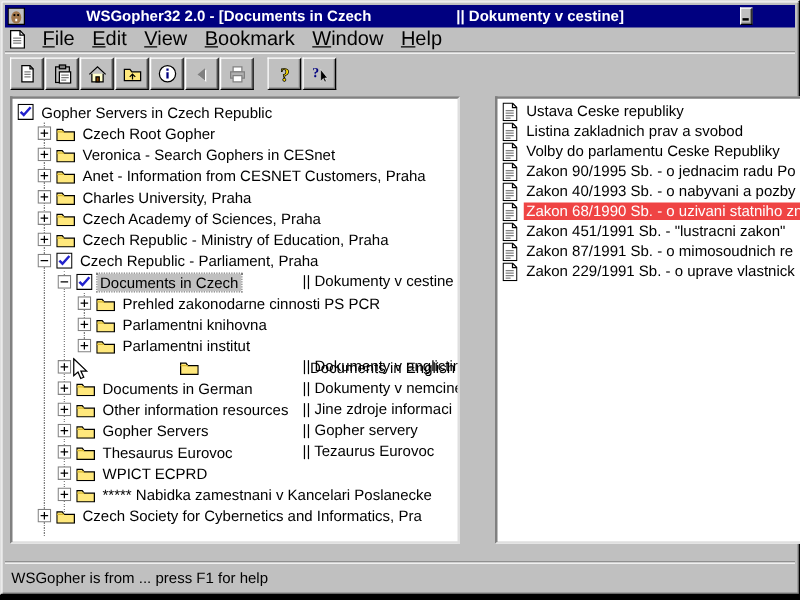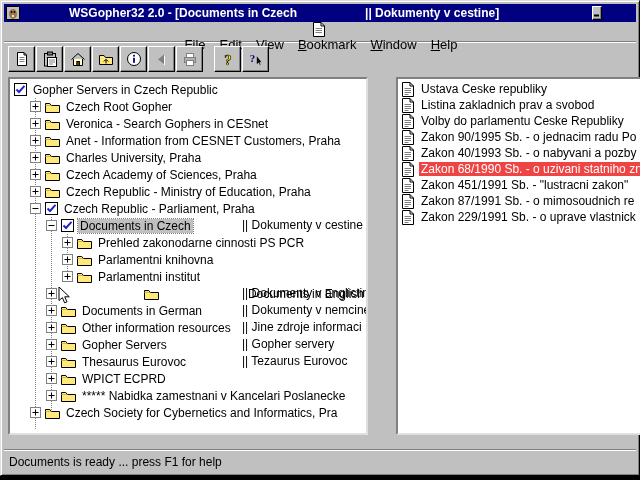--- a/index.html
+++ b/index.html
@@ -31,21 +31,21 @@
     width:16px; height:14px; background:#c0c0c0; margin-left:1px;
     border-top:1px solid #fff; border-left:1px solid #fff;
     border-right:1px solid #000; border-bottom:1px solid #000;
     box-shadow: inset -1px -1px 0 #808080;
     display:flex; align-items:center; justify-content:center;
   }
   .win-btn.close { margin-left:3px; }
   
   .menubar {
     height:19px; display:flex; align-items:center; padding-left:2px;
-    font-size:13px; color:#000;flex-direction:column;
+    font-size:16px; color:#000;
   }
   .mdi-icon { width:16px; height:16px; margin:0 4px 0 1px; display:flex; align-items:center; }
   .menu-item { padding:2px 7px; }
   .menu-item u { text-decoration:underline; }
   
   .etched { height:2px; border-top:1px solid #808080; border-bottom:1px solid #fff; }
   .toolbar { height:32px; display:flex; align-items:center; padding:2px 4px; }
   .tb-btn {
     width:27px; height:26px; background:#c0c0c0; margin-right:1px;
     border-top:1px solid #fff; border-left:1px solid #fff;
@@ -596,21 +596,21 @@
               </svg>
             </span>
             <span class="llabel">Zakon 229/1991 Sb. - o uprave vlastnick</span>
           </div>
         </div>
     </div>
   </div>
 
   <div class="status-divider"></div>
   <div class="statusbar">
-    <span>Documents is ready ... press F1 for help</span>
+    <span>WSGopher is from ... press F1 for help</span>
   </div>
 
 </div>
 
 <div class="cursor">
   <svg width="13" height="19" viewBox="0 0 13 19">
       <polygon points="1,1 1,14.5 4.4,11.6 6.6,16.8 9,15.8 6.7,10.8 11.3,10.8" fill="#fff" stroke="#000" stroke-width="1"></polygon>
     </svg>
 </div>
 

